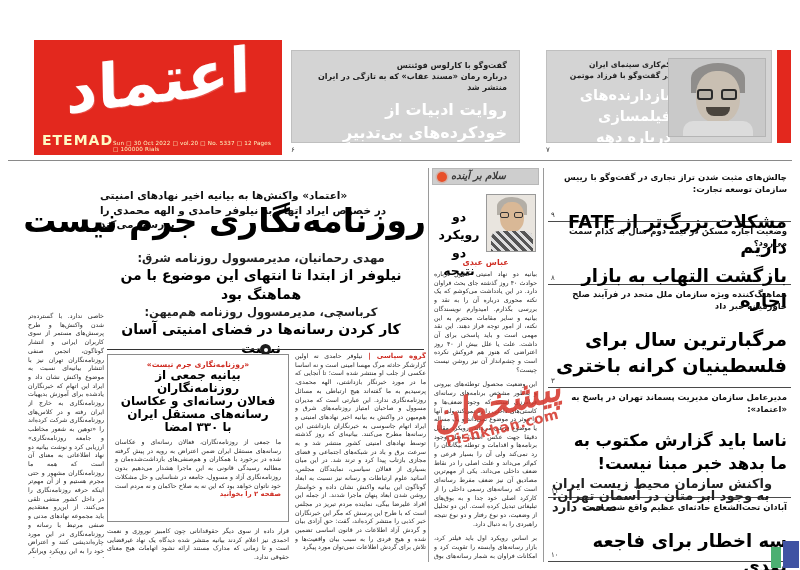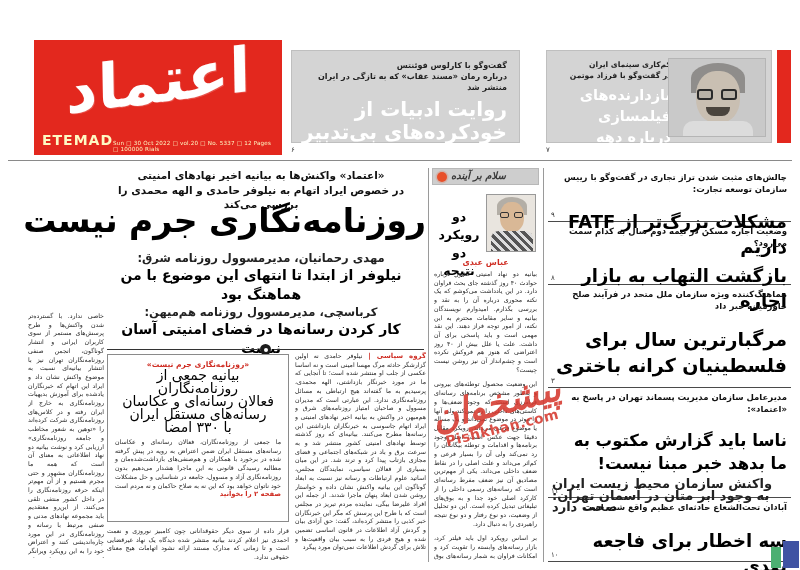--- a/index.html
+++ b/index.html
@@ -21,21 +21,21 @@
   .masthead-dates{position:absolute;left:118px;top:11px;width:92px;color:#fff;font-size:6.4px;line-height:8.6px;text-align:center;}
   .masthead-latin{position:absolute;left:8px;right:8px;bottom:3px;direction:ltr;display:flex;align-items:baseline;justify-content:center;color:#fef9c3;}
   .masthead-latin .etemad{font-size:14px;font-weight:bold;letter-spacing:1px;}
   .masthead-latin .issue{font-size:5.6px;letter-spacing:.2px;}
 
   
   .topbox{position:absolute;background:var(--box_gray);border:1px solid #bfbfbf;}
   .topbox .kick{font-size:8px;font-weight:bold;color:#222;line-height:11px;text-align:right;}
   .topbox .head{font-weight:bold;color:#fff;text-align:right;}
   .box-lit{left:291px;top:50px;width:229px;height:93px;padding:9px 12px 0 10px;}
-  .box-lit .head{font-size:20px;line-height:23px;margin-top:5px;}
+  .box-lit .head{font-size:16px;line-height:23px;margin-top:5px;}
   .box-cin{left:546px;top:50px;width:226px;height:93px;}
   .box-cin .txt{position:absolute;left:8px;top:9px;width:116px;}
   .box-cin .kick{font-size:7.6px;line-height:10.5px;}
   .box-cin .head{font-size:14.5px;line-height:21px;margin-top:4px;}
   .red-edge{position:absolute;left:777px;top:50px;width:14px;height:93px;background:var(--brand_red);}
   .pnum-top{position:absolute;font-size:7px;color:#333;}
 
   
   .photo-m{position:absolute;right:5px;top:7px;width:98px;height:79px;background:#c9c9c9;overflow:hidden;border:1px solid #b5b5b5;}
   .photo-m .hair{position:absolute;left:22px;top:4px;width:54px;height:30px;border-radius:50% 50% 0 0;background:#8f8d8b;}
@@ -44,35 +44,35 @@
   .photo-m .lens.l{left:28px;} .photo-m .lens.r{left:52px;}
   .photo-m .stache{position:absolute;left:37px;top:48px;width:24px;height:9px;border-radius:0 0 8px 8px;background:#4a443d;}
   .photo-m .shirt{position:absolute;left:14px;top:62px;width:70px;height:18px;border-radius:10px 10px 0 0;background:#dcdcdc;}
 
   
   .hline{position:absolute;height:1px;background:#8a8a8a;}
   .vline{position:absolute;width:1px;background:#9a9a9a;}
 
   
   .main-article{position:absolute;left:8px;top:168px;width:420px;height:394px;}
-  .ma-kicker{position:absolute;left:92px;top:0;width:322px;text-align:center;font-size:10.5px;font-weight:bold;line-height:14.5px;color:#111;}
+  .ma-kicker{position:absolute;left:92px;top:20px;width:322px;text-align:left;font-size:10.5px;font-weight:bold;line-height:14.5px;color:#111;}
   .ma-headline{position:absolute;left:88px;top:33px;width:330px;text-align:center;font-size:33px;font-weight:bold;color:#000;white-space:nowrap;}
   .ma-deck{position:absolute;left:92px;top:82px;width:322px;text-align:center;}
   .ma-deck .spk{font-size:11.5px;font-weight:bold;color:#222;line-height:16px;margin-top:0;}
   .ma-deck .qt{font-size:14px;font-weight:bold;color:#000;line-height:19px;}
   .ma-div{position:absolute;left:99px;right:4px;top:176px;display:flex;align-items:center;}
   .ma-div .ln{flex:1;border-top:1px solid #333;}
   .orn{width:11px;height:11px;border-radius:50%;background:#1c1c1c;margin:0 3px;position:relative;}
   .orn i{position:absolute;left:3.5px;top:3.5px;width:4px;height:4px;border-radius:50%;background:#fff;}
   .small-body{font-size:6.25px;line-height:8.7px;text-align:justify;color:#262626;}
   .col-r{position:absolute;left:287px;top:184px;width:131px;height:208px;overflow:hidden;}
   .lead-red{color:var(--accent_red);font-weight:bold;font-size:7px;}
   .inset{position:absolute;left:99px;top:186px;width:182px;height:168px;border:1px solid #8a8a8a;padding:5px 7px;overflow:hidden;}
   .inset .tag{color:var(--accent_red);font-size:7.6px;font-weight:bold;text-align:center;}
-  .inset .t{font-size:14px;font-weight:normal;text-align:center;line-height:13px;color:#000;}
+  .inset .t{font-size:12px;font-weight:bold;text-align:center;line-height:13px;color:#000;}
   .inset .bd{margin-top:4px;}
   .red-link{color:var(--accent_red);font-weight:bold;font-size:6.8px;}
   .below-box{position:absolute;left:99px;top:359px;width:182px;height:33px;overflow:hidden;}
   .col-l{position:absolute;left:20px;top:144px;width:76px;height:246px;overflow:hidden;}
 
   
   .opinion{position:absolute;left:432px;top:168px;width:107px;height:394px;}
   .op-banner{position:absolute;left:0;top:0;width:100%;height:17px;background:#cecece;border:1px solid #b8b8b8;}
   .sun{position:absolute;left:4px;top:3px;width:10px;height:10px;border-radius:50%;background:#e8502a;box-shadow:0 0 0 1.5px #e8502a33;}
   .op-banner .script{position:absolute;left:18px;top:1px;font-size:10px;font-weight:bold;font-style:italic;color:#3a3a3a;letter-spacing:.5px;}

